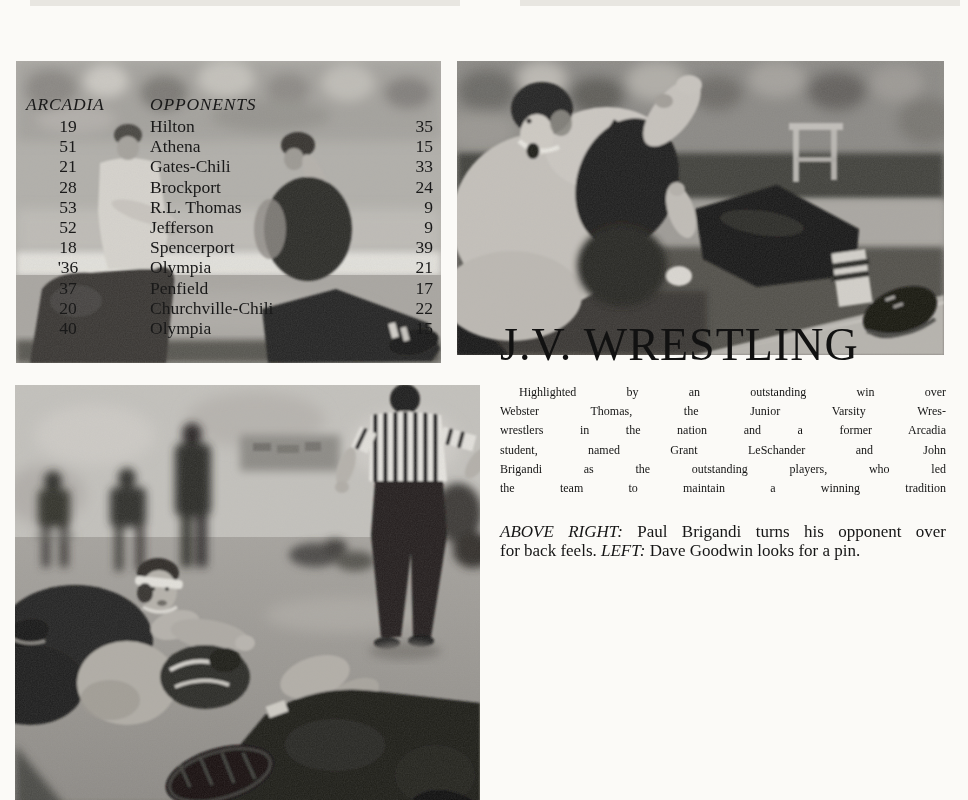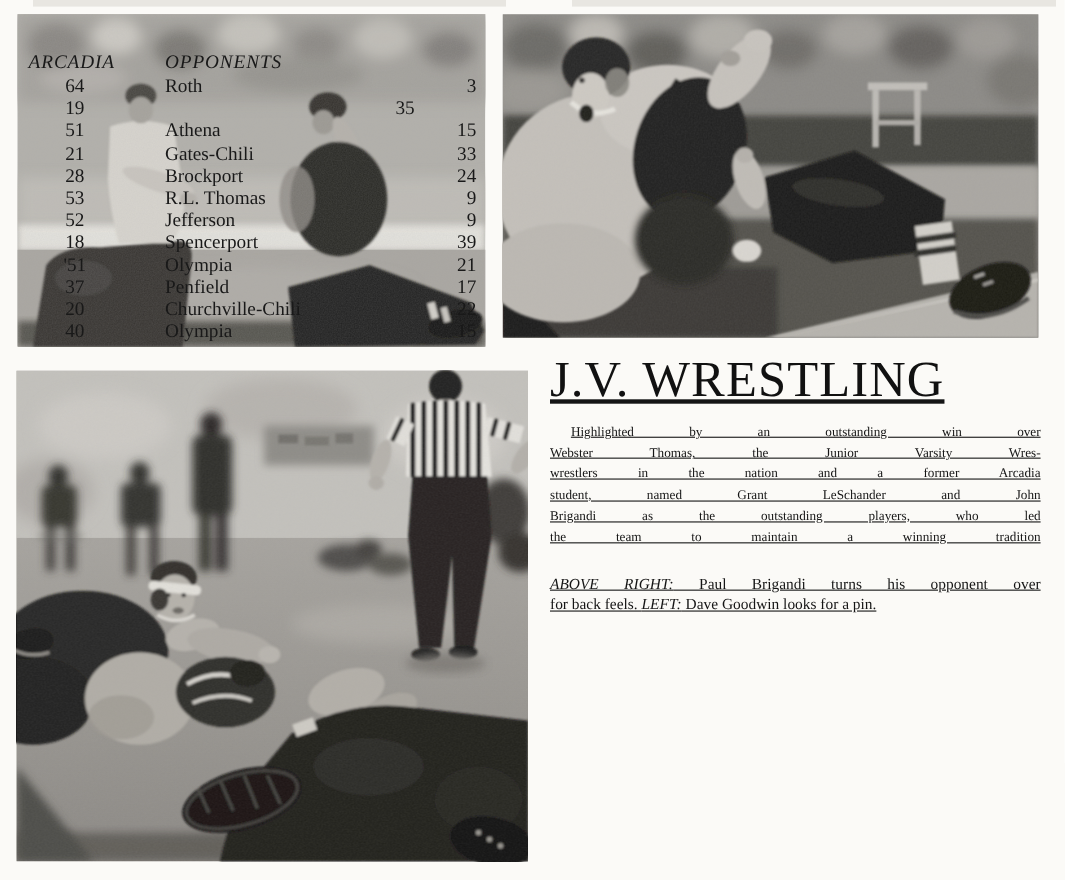--- a/index.html
+++ b/index.html
@@ -6,46 +6,46 @@
   .page {
     position:relative; width:968px; height:800px;
     background:#fbfaf7; overflow:hidden;
     font-family:"Liberation Serif","DejaVu Serif",serif;
     color:#151515;
   }
   .scan-strip { position:absolute; height:6px; background:#dddbd6; opacity:.65; }
   .scan-strip.s1 { left:30px; top:0; width:430px; }
   .scan-strip.s2 { left:520px; top:0; width:440px; }
 
-  .photo { position:absolute; overflow:hidden; background:#a9a6a2; }
+  .photo { position:absolute; overflow:hidden; background:#a9a6a2;margin-top:48px; }
   .photo svg { display:block; width:100%; height:100%; }
   #photo-scores { left:16px;  top:13px;  width:425px; height:302px; }
   #photo-turn   { left:457px; top:13px;  width:487px; height:294px; }
   #photo-pin    { left:15px;  top:337px; width:465px; height:446px; }
 
   
   .sb-overlay { position:absolute; left:10px; right:8px; top:33px; color:#191919; }
   .sb-head, .sb-row { display:grid; grid-template-columns:84px 1fr 56px; }
   .sb-head { font-style:italic; font-size:17.5px; line-height:21px; letter-spacing:.8px; margin-bottom:1px; white-space:nowrap; }
   .sb-head .h2 { padding-left:40px; }
   .sb-row { font-size:17.5px; line-height:20.2px; }
   .sb-c0 { text-align:center; }
   .sb-c1 { padding-left:40px; }
   .sb-c2 { text-align:right; }
 
   
-  .article { position:absolute; left:500px; top:320px; width:446px;text-decoration:underline; }
+  .article { position:absolute; left:500px; top:320px; width:446px; }
   .headline {
     margin:0 0 13px 0; font-weight:400; font-size:46px; line-height:50px;
     letter-spacing:1px; white-space:nowrap; color:#111;
   }
   .jline { font-size:12px; line-height:19.2px; text-align:justify; text-align-last:justify; }
   .jline.last { text-align-last:left; }
   .jline.indent { text-indent:19px; }
-  .caption { margin-top:25px; font-size:14px; line-height:18.8px; }
+  .caption { margin-top:25px; font-size:17px; line-height:18.8px; }
   .cap-line { text-align:justify; text-align-last:justify; }
   .cap-line.last { text-align-last:left; }
   .ital { font-style:italic; }
 </style>
 </head>
 <body>
 
 <div class="page">
 
   <div class="scan-strip s1"></div>
@@ -110,26 +110,22 @@
     </svg>
 
     <div class="sb-overlay">
       <div class="sb-head">
         <span class="h1">ARCADIA</span>
         <span class="h2">OPPONENTS</span>
         <span></span>
       </div>
       <div id="sb-rows">
           <div class="sb-row">
-            <span class="sb-c0">64</span>
-            <span class="sb-c1">Roth</span>
-            <span class="sb-c2">3</span>
-          </div>
-          <div class="sb-row">
             <span class="sb-c0">19</span>
+            <span class="sb-c1">Hilton</span>
             <span class="sb-c2">35</span>
           </div>
           <div class="sb-row">
             <span class="sb-c0">51</span>
             <span class="sb-c1">Athena</span>
             <span class="sb-c2">15</span>
           </div>
           <div class="sb-row">
             <span class="sb-c0">21</span>
             <span class="sb-c1">Gates-Chili</span>
@@ -149,21 +145,21 @@
             <span class="sb-c0">52</span>
             <span class="sb-c1">Jefferson</span>
             <span class="sb-c2">9</span>
           </div>
           <div class="sb-row">
             <span class="sb-c0">18</span>
             <span class="sb-c1">Spencerport</span>
             <span class="sb-c2">39</span>
           </div>
           <div class="sb-row">
-            <span class="sb-c0">'51</span>
+            <span class="sb-c0">'36</span>
             <span class="sb-c1">Olympia</span>
             <span class="sb-c2">21</span>
           </div>
           <div class="sb-row">
             <span class="sb-c0">37</span>
             <span class="sb-c1">Penfield</span>
             <span class="sb-c2">17</span>
           </div>
           <div class="sb-row">
             <span class="sb-c0">20</span>

